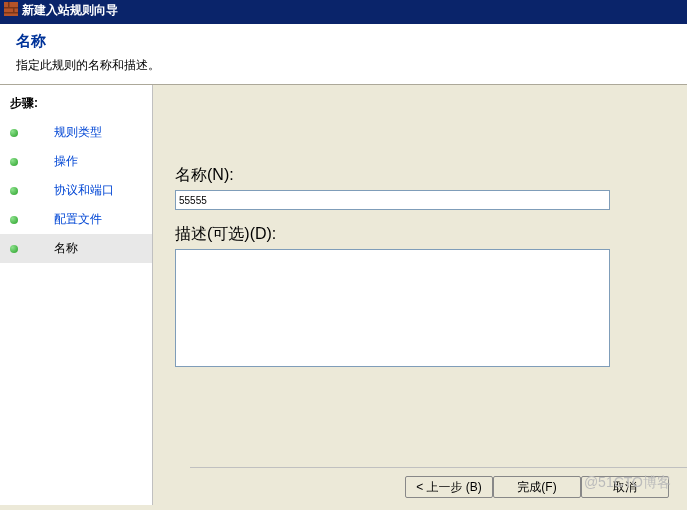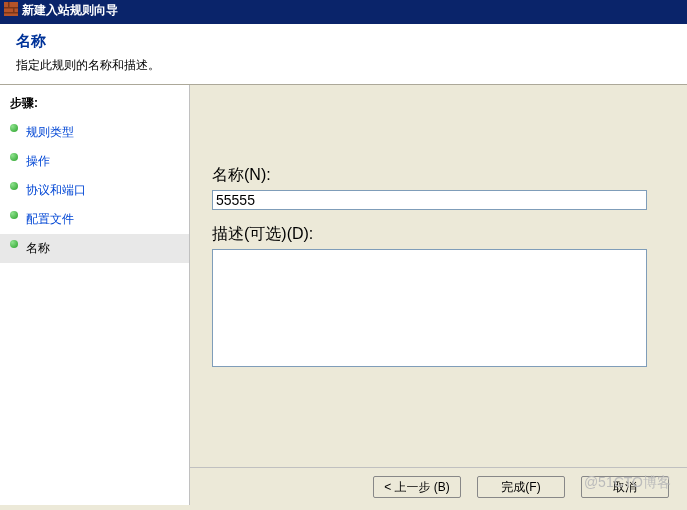--- a/index.html
+++ b/index.html
@@ -8,36 +8,36 @@
     .titlebar { background: linear-gradient(to bottom, #0a246a, #0a246a); color: #fff; display: flex; align-items: flex-start; padding: 2px 4px; height: 24px; }
     .titlebar-icon { width: 14px; height: 14px; margin-right: 4px; display: inline-flex; align-items: center; justify-content: center; }
     .titlebar-text { font-size: 12px; font-weight: bold; }
     
     .header { background: #fff; padding: 8px 16px 10px; border-bottom: 1px solid #aca899; }
     .header-title { font-size: 15px; font-weight: bold; color: #003399; margin-bottom: 6px; }
     .header-desc { font-size: 12px; color: #000; }
     
     .body { display: flex; height: 420px; }
     
-    .sidebar { width: 190px; background: #fff; border-right: 1px solid #c0c0c0; padding: 6px 0; }
+    .sidebar { width: 153px; background: #fff; border-right: 1px solid #c0c0c0; padding: 6px 0; }
     .sidebar-heading { font-weight: bold; font-size: 12px; padding: 4px 10px 6px; color: #000; }
-    .step-item { display: flex; align-items: flex-start; padding: 6px 10px; cursor: pointer; color: #000; }
+    .step-item { display: flex; align-items: center; padding: 6px 10px; cursor: pointer; color: #000; gap: 28px; }
     .step-item.link { color: #0046d5; }
     .step-item.current { background: #e8e8e8; color: #000; }
     .bullet { width: 8px; height: 8px; border-radius: 50%; margin-right: 8px; flex: none; }
     .bullet.green { background: radial-gradient(circle at 30% 30%, #8de28d, #2aa12a); }
     .step-label { }
     
     .content { flex: 1; background: #ece9d8; padding: 80px 22px 10px 22px; position: relative; }
     .field-label { font-size: 16px; margin-bottom: 4px; }
-    .name-input { width: 435px; height: 20px; border: 1px solid #7f9db9; padding: 1px 3px; font-size: 14px; background: #fff; }
+    .name-input { width: 435px; height: 20px; border: 1px solid #7f9db9; padding: 1px 3px; font-size: 10px; background: #fff; }
     .desc-label { margin-top: 14px; }
     .desc-textarea { width: 435px; height: 118px; border: 1px solid #7f9db9; padding: 2px 3px; font-size: 12px; background: #fff; resize: none; font-family: inherit; }
     
-    .footer { position: absolute; bottom: 0; right: 0; width: 497px; padding: 8px 18px 12px; display: flex; justify-content: flex-end; gap: 16px; border-top: 1px solid #c0c0c0; background: #ece9d8; }
+    .footer { position: absolute; bottom: 0; right: 0; width: 497px; padding: 8px 18px 12px; display: flex; justify-content: flex-end; gap: 0; border-top: 1px solid #c0c0c0; background: #ece9d8; }
     .btn { min-width: 88px; height: 22px; font-size: 12px; background: #ece9d8; border: 1px solid #888; border-radius: 2px; cursor: pointer; padding: 0 8px; }
     
     .watermark { position: absolute; right: 16px; bottom: 18px; color: #bbb; font-size: 14px; pointer-events: none; }
   </style>
 </head>
 <body>
 
 <div class="titlebar">
   <span class="titlebar-icon">
     <svg width="14" height="14" viewBox="0 0 14 14">

